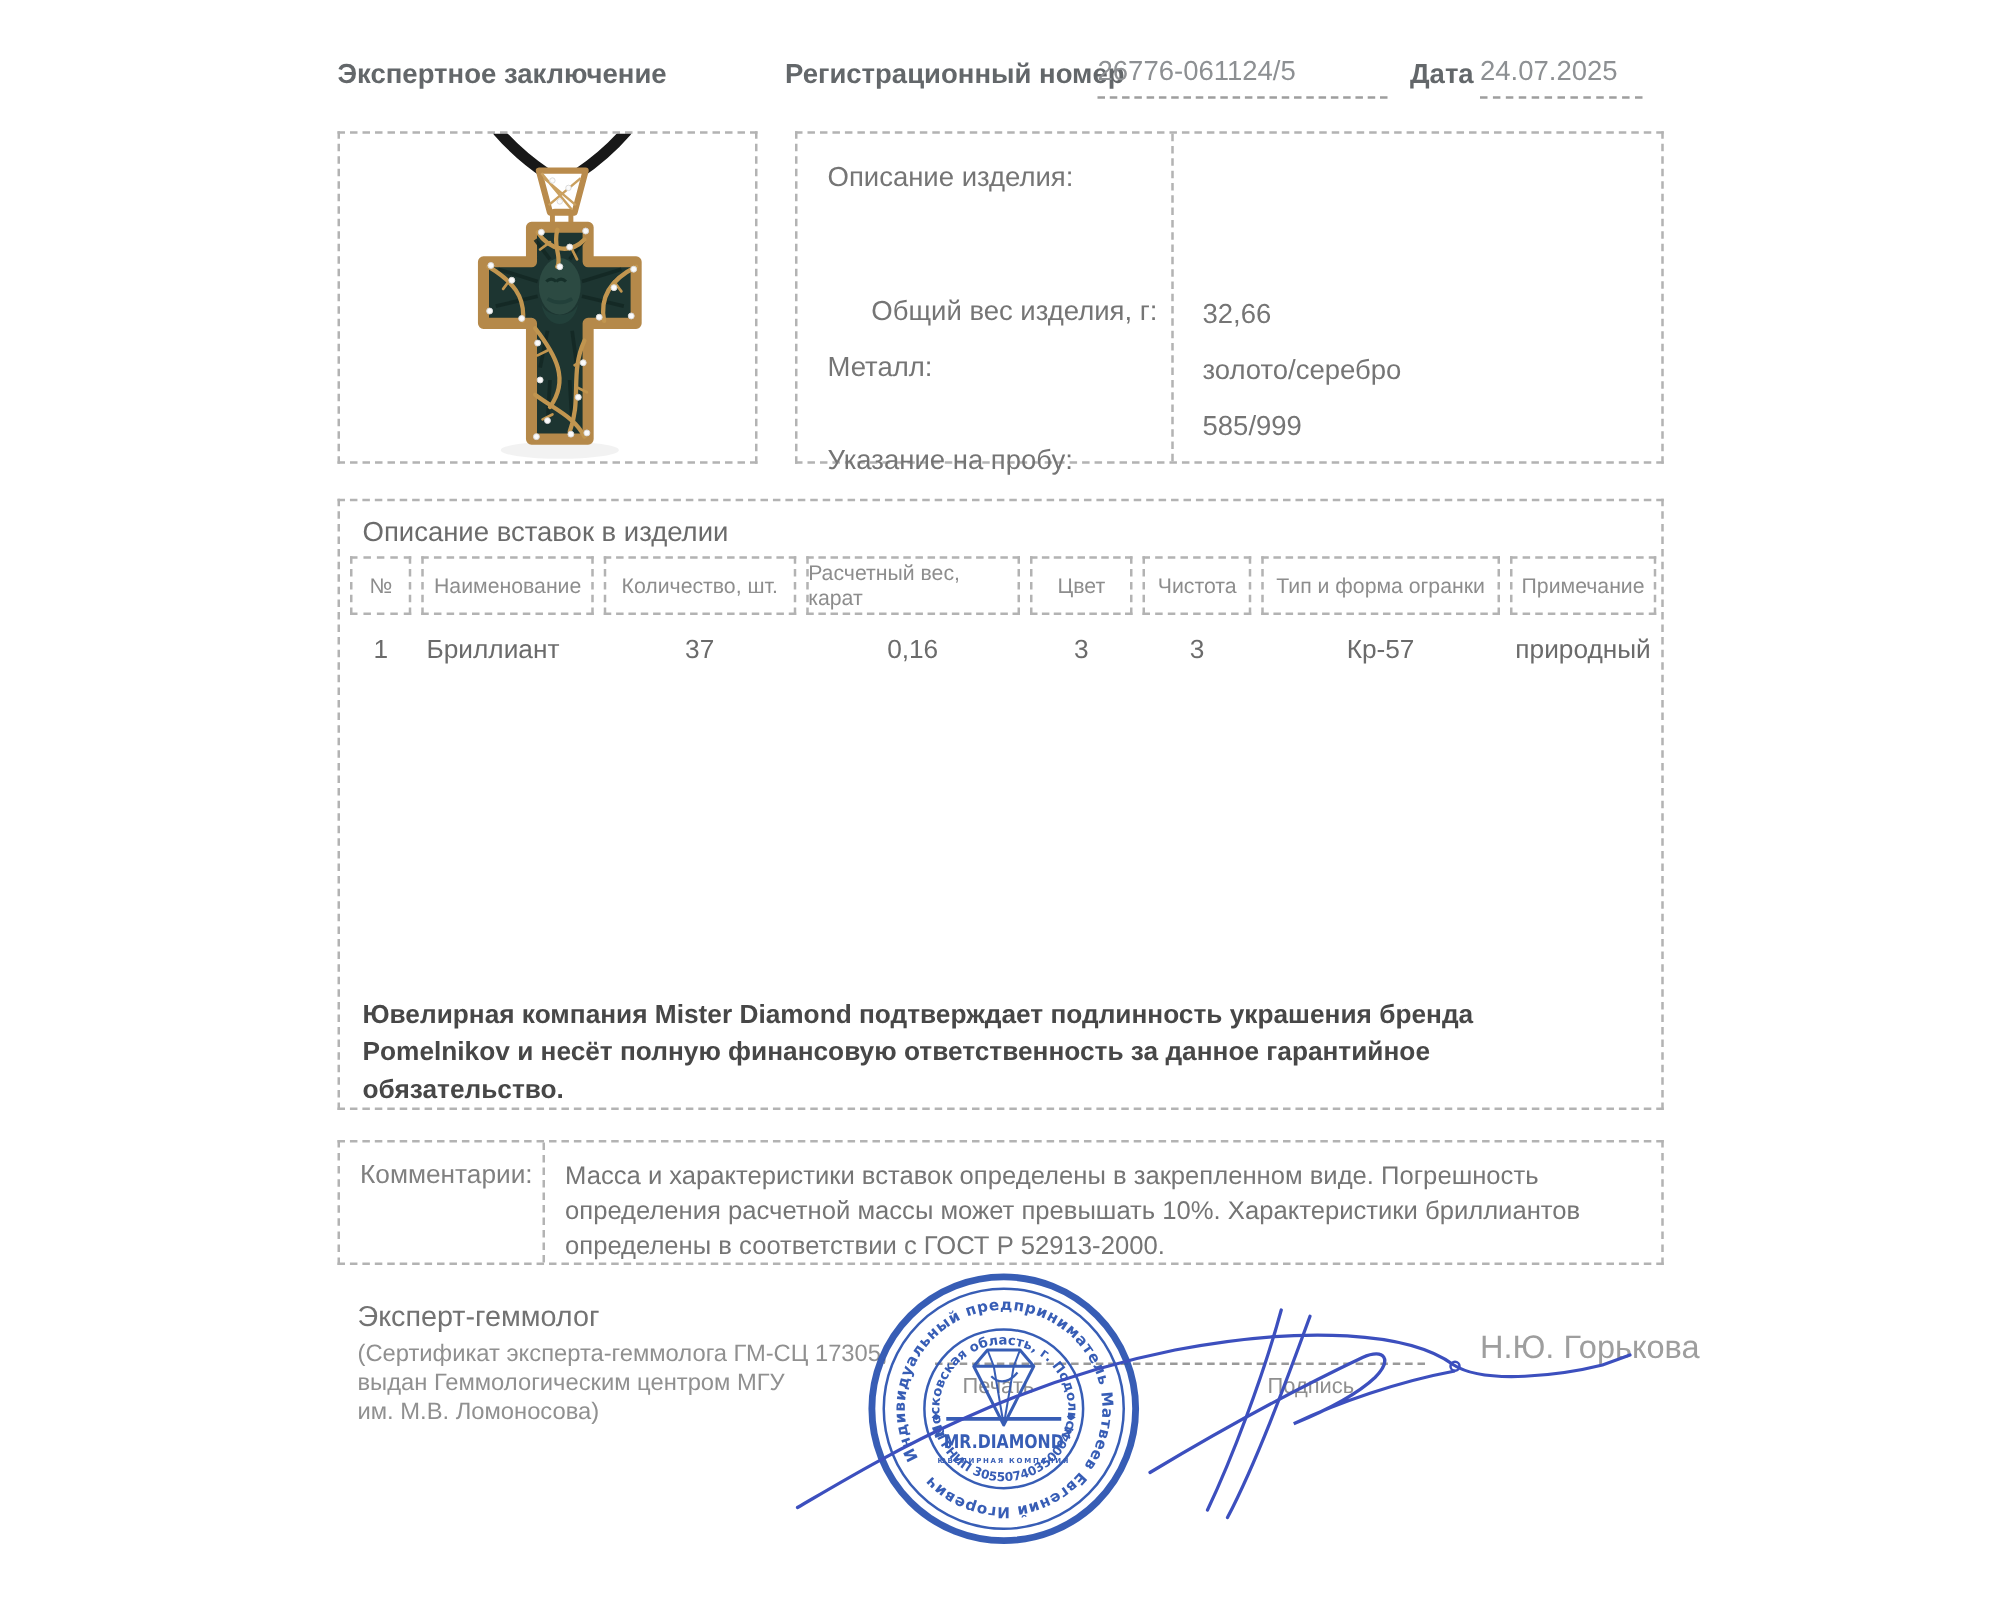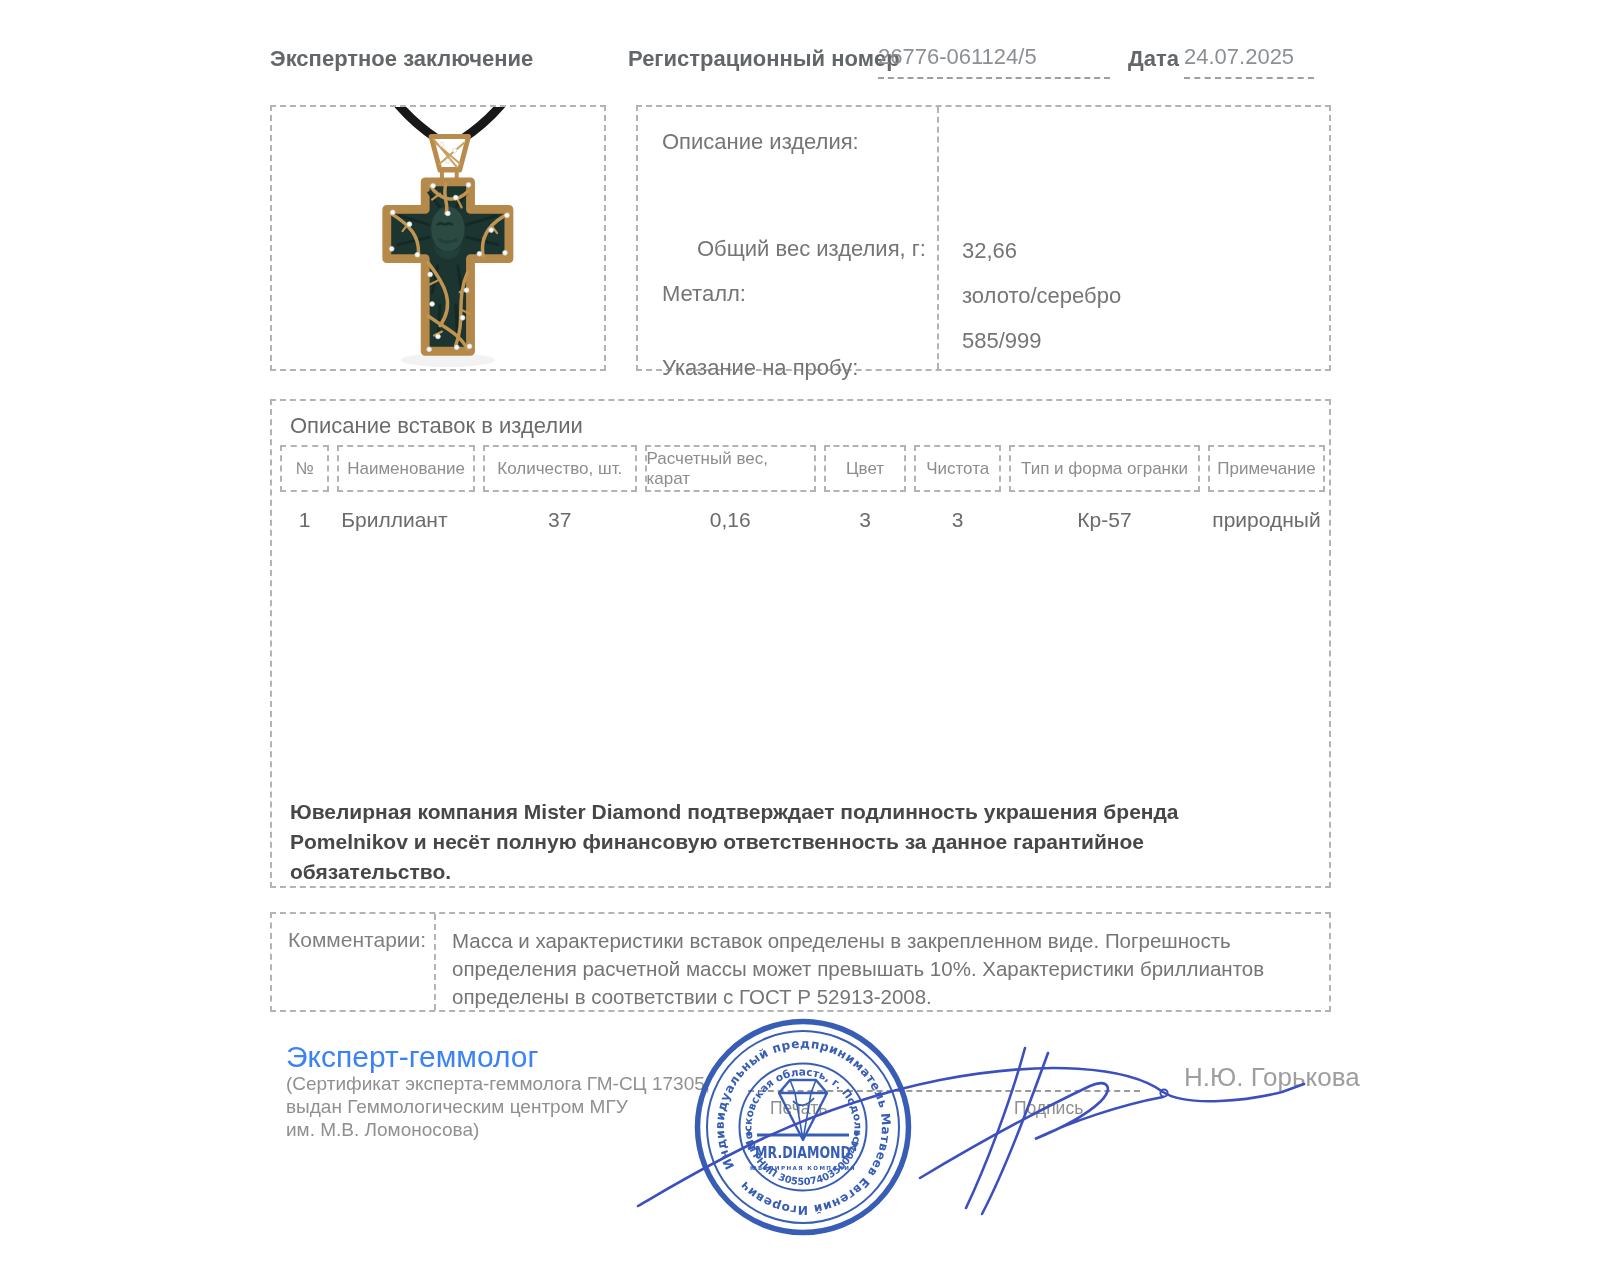--- a/index.html
+++ b/index.html
@@ -39,21 +39,21 @@
   .statement{left:18px;top:396px;width:1012px;font-size:21px;font-weight:bold;
              color:#474747;line-height:30px;}
 
   
   .comments-box{left:270px;top:912px;width:1061px;height:100px;}
   .comments-divider{left:162px;top:0;width:0;height:96px;border-left:2px dashed #b3b3b3;}
   .comments-label{left:16px;top:14px;font-size:21px;color:#808080;}
   .comments-text{left:180px;top:13px;width:862px;font-size:20.5px;color:#757575;line-height:28px;}
 
   
-  .expert-title{left:286px;top:1040px;font-size:30px;color:#3b82f6;text-align:right;}
+  .expert-title{left:286px;top:1040px;font-size:23px;color:#737373;text-align:right;}
   .expert-cert{left:286px;top:1072px;font-size:19px;color:#909090;line-height:23px;}
   .sign-line{left:748px;top:1090px;width:392px;height:0;border-top:2px dashed #9a9a9a;}
   .seal-caption{left:770px;top:1098px;font-size:17.5px;color:#8f8f8f;}
   .sign-caption{left:1014px;top:1098px;font-size:17.5px;color:#8f8f8f;}
   .expert-name{left:1184px;top:1062px;font-size:26px;color:#9e9e9e;}
 
   .stamp-svg{left:692px;top:1016px;}
   .signature-svg{left:620px;top:1008px;}
   .pendant-svg{left:0;top:0;}
   svg text{font-family:"DejaVu Sans",sans-serif;}
@@ -184,21 +184,21 @@
       <div class="data-cell c6">Кр-57</div>
       <div class="data-cell c7">природный</div>
     </div>
 
     <div class="abs statement">Ювелирная компания Mister Diamond подтверждает подлинность украшения бренда Pomelnikov и несёт полную финансовую ответственность за данное гарантийное обязательство.</div>
   </div>
 
   <div class="abs dash-box comments-box">
     <div class="abs comments-divider"></div>
     <div class="abs comments-label">Комментарии:</div>
-    <div class="abs comments-text">Масса и характеристики вставок определены в закрепленном виде. Погрешность определения расчетной массы может превышать 10%. Характеристики бриллиантов определены в соответствии с ГОСТ Р 52913-2008.</div>
+    <div class="abs comments-text">Масса и характеристики вставок определены в закрепленном виде. Погрешность определения расчетной массы может превышать 10%. Характеристики бриллиантов определены в соответствии с ГОСТ Р 52913-2000.</div>
   </div>
 
   <div class="abs expert-title">Эксперт-геммолог</div>
   <div class="abs expert-cert">
     <span style="display:block">(Сертификат эксперта-геммолога ГМ-СЦ 17305,</span>
     <span style="display:block">выдан Геммологическим центром МГУ</span>
     <span style="display:block">им. М.В. Ломоносова)</span>
   </div>
 
   <div class="abs sign-line"></div>

